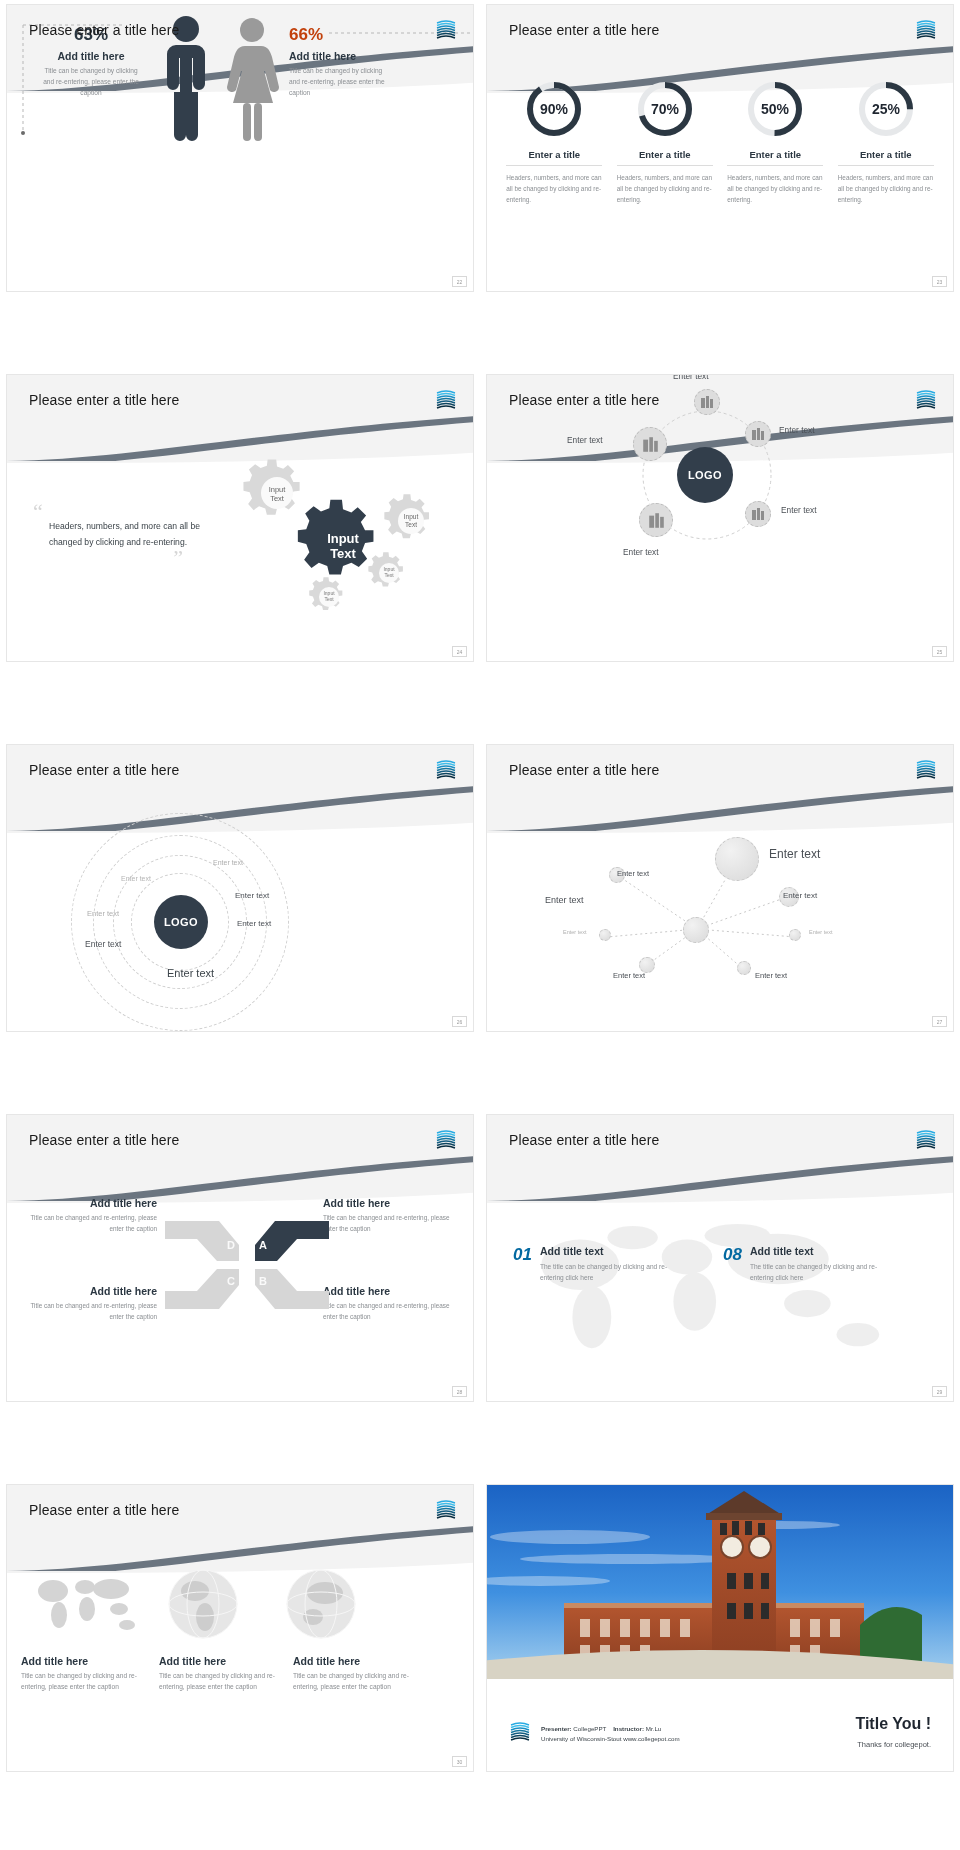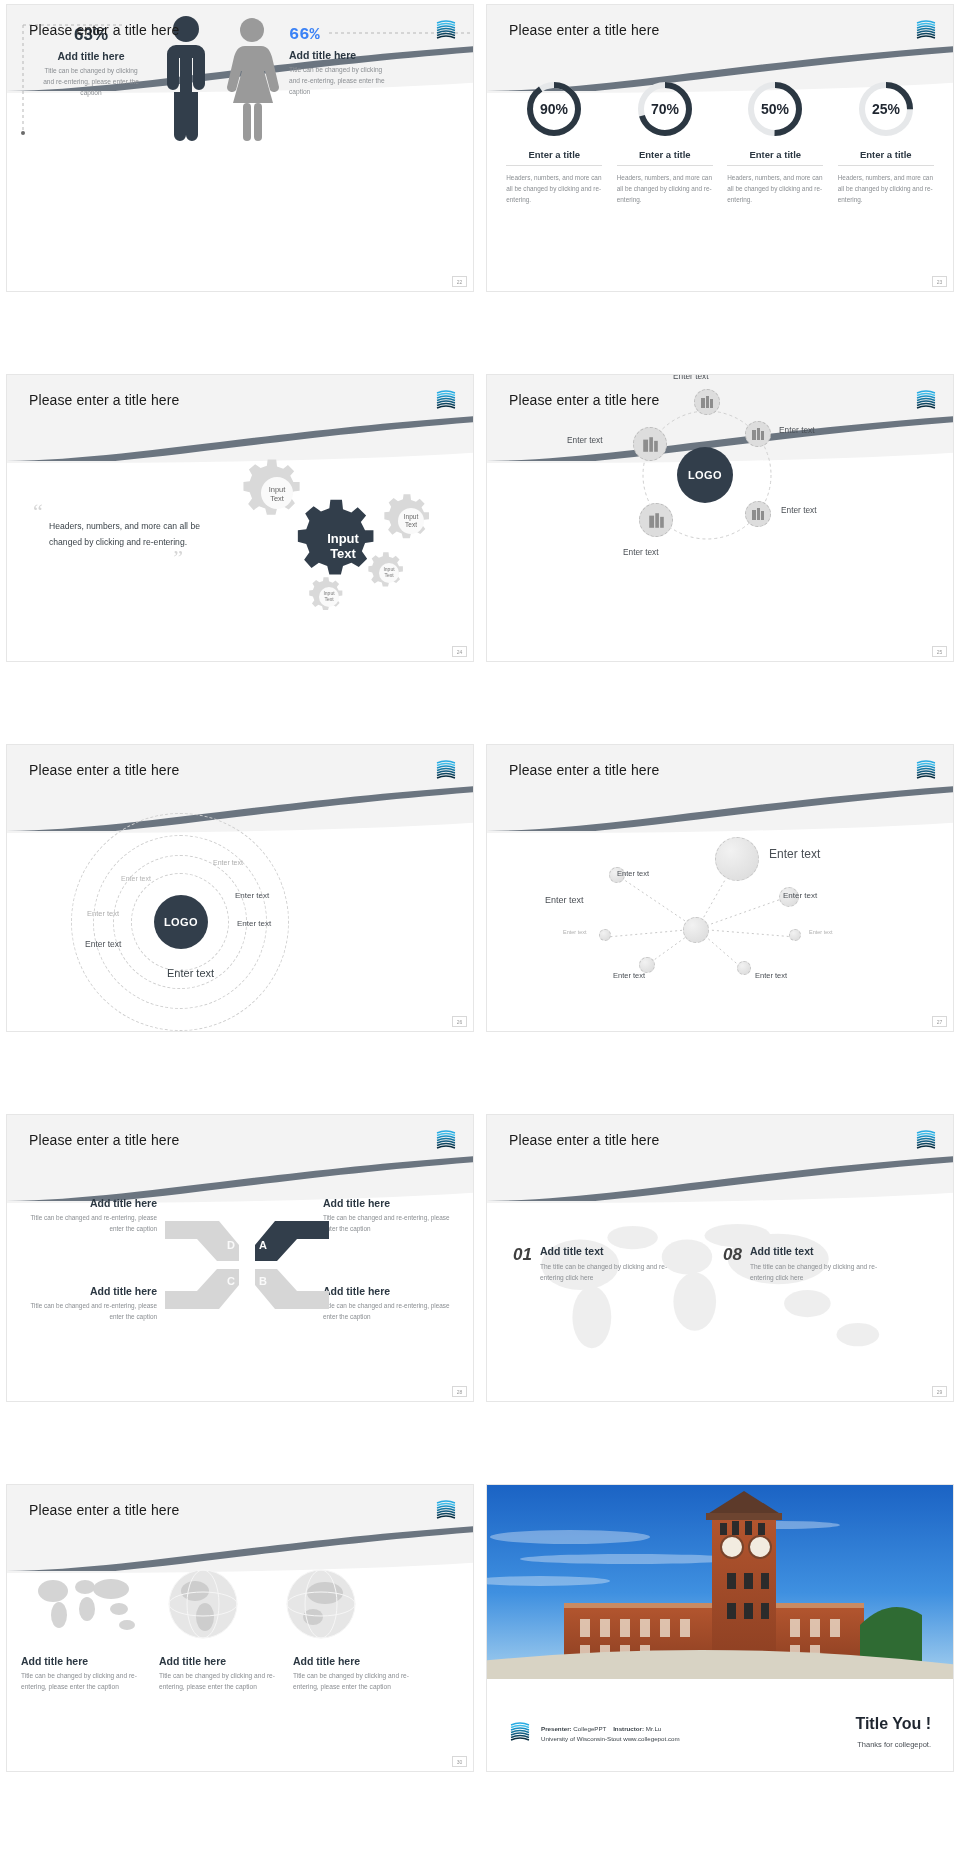--- a/index.html
+++ b/index.html
@@ -38,21 +38,21 @@
   }
   .body { position:absolute; left:0; top:74px; width:100%; height:214px; }
 
   
   .h3{ font-size:10.5px; font-weight:bold; color:#2b3742; }
   .p{ font-size:6.6px; color:#8b8f93; line-height:1.65; }
 
   
   .ppl{ position:absolute; inset:0; }
   .pct{ font-size:17px; font-weight:bold; }
-  .pct.dark{ color:#2b3742; } .pct.grey{ color:#3b82f6;font-family:Liberation Mono, monospace; }
+  .pct.dark{ color:#2b3742; } .pct.grey{ color:#c2410c; }
 
   
   .donuts{ display:flex; justify-content:space-around; padding:0 12px; }
   .dcol{ width:96px; text-align:center; }
   .dlabel{ font-size:9.5px; font-weight:bold; color:#2b3742; margin-top:6px;
            padding-bottom:5px; border-bottom:1px solid #dcdcdc; }
   .dtext{ font-size:6.4px; color:#8b8f93; line-height:1.75; margin-top:6px; text-align:left;}
 
   
   .quote{ position:absolute; left:26px; top:56px; width:190px; }
@@ -80,21 +80,21 @@
   
   .bub{ position:absolute; border-radius:50%; background:radial-gradient(circle at 35% 30%,#f2f2f2,#d9d9d9);
         border:1px dashed #c6c6c6; }
   .xcol{ position:absolute; width:134px; }
   .xcol .h3{ margin-bottom:4px; }
   .xcol .p{ font-size:6.4px; }
 
   
   .mapbg{ position:absolute; inset:0; opacity:.16; }
   .numblk{ position:absolute; display:flex; gap:8px; }
-  .bignum{ font-size:17px; font-style:italic; font-weight:bold; color:#404040; }
+  .bignum{ font-size:17px; font-style:italic; font-weight:bold; color:#0369a1; }
   .numtitle{ font-size:10.5px; font-weight:bold; color:#2b3742; }
   .numdesc{ font-size:6.6px; color:#8b8f93; line-height:1.7; width:150px; margin-top:4px;}
 
   
   .globecol{ position:absolute; width:134px; }
   .globecol .h3{ font-size:10.5px; }
   .globecol .p{ font-size:6.6px; }
 
   
   .photo{ position:absolute; left:0; top:0; width:100%; height:196px; overflow:hidden; }

